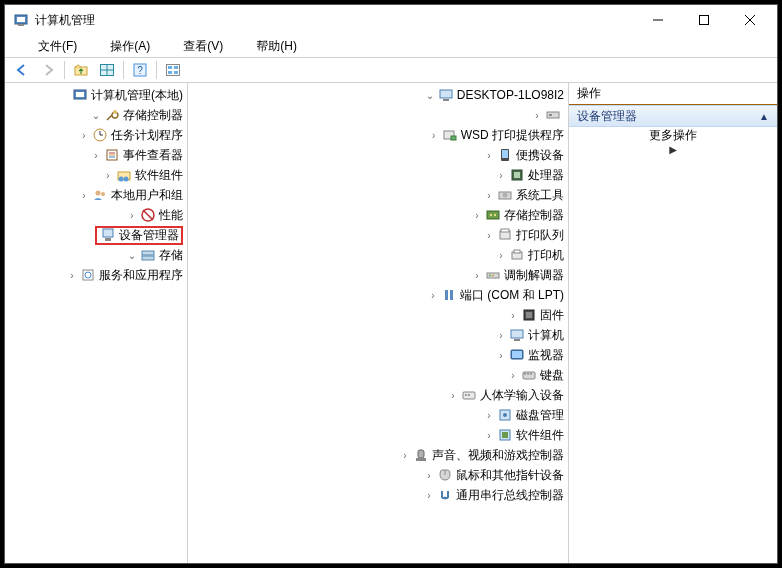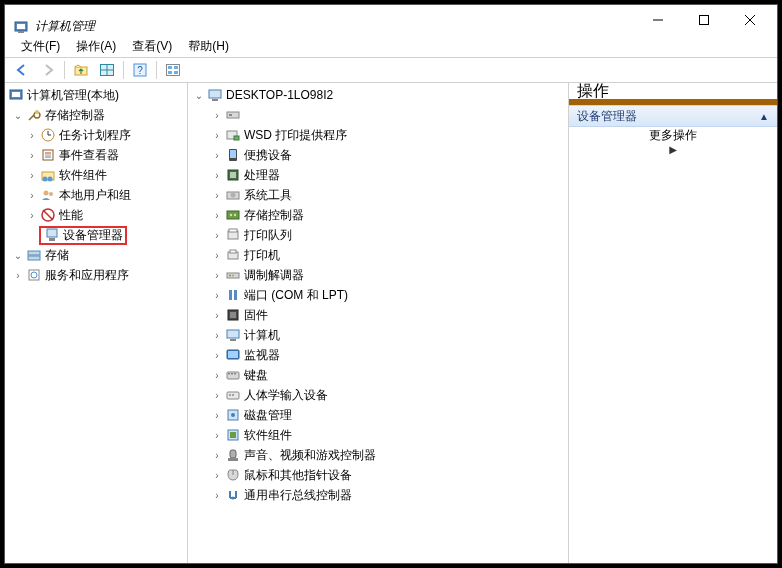--- a/index.html
+++ b/index.html
@@ -1,39 +1,39 @@
 <!DOCTYPE html>
 <html><head>
 <meta charset="utf-8">
 <style>
   * { box-sizing: border-box; margin: 0; padding: 0; }
   body { font-family: "Microsoft YaHei", "Segoe UI", sans-serif; font-size: 12px; background: #000; width: 782px; height: 568px; overflow: hidden; }
   .outer { background: #000; width: 782px; height: 568px; padding: 4px; }
   .window { background: #fff; width: 774px; height: 560px; display: flex; flex-direction: column; border: 1px solid #555; }
-  .titlebar { height: 30px; display: flex; align-items: flex-end; padding: 0 4px 0 8px; font-style: italic; }
+  .titlebar { height: 30px; display: flex; align-items: center; padding: 0 4px 0 8px; }
   .titlebar-icon { width: 16px; height: 16px; margin-right: 6px; }
   .titlebar-title { flex: 1; font-size: 12px; color: #000; }
   .win-btns { display: flex; }
   .win-btn { width: 46px; height: 30px; display: flex; align-items: center; justify-content: center; cursor: pointer; }
   .menubar { height: 22px; display: flex; align-items: center; padding: 0 8px; }
-  .menu-item { padding: 2px 8px; cursor: default; }
+  .menu-item { padding: 2px 8px; cursor: default; margin-left: 17px; }
   .toolbar { height: 26px; display: flex; align-items: center; border-top: 1px solid #d0d0d0; border-bottom: 1px solid #d0d0d0; padding: 0 4px; gap: 0; }
   .tool-btn { width: 24px; height: 22px; display: flex; align-items: center; justify-content: center; border: 1px solid transparent; cursor: pointer; margin: 0 1px; }
   .tool-sep { width: 1px; height: 18px; background: #d0d0d0; margin: 0 3px; }
   .content { flex: 1; display: flex; min-height: 0; }
   .left-panel { width: 183px; border-right: 1px solid #d0d0d0; overflow-y: auto; padding: 2px 0; }
   .mid-panel { flex: 1; border-right: 1px solid #d0d0d0; overflow-y: auto; padding: 2px 0; }
   .right-panel { width: 208px; overflow-y: auto; }
-  .tree-row { display: flex; align-items: center; height: 20px; padding-right: 4px; cursor: default; white-space: nowrap; }
+  .tree-row { display: flex; align-items: center; height: 20px; padding-right: 4px; cursor: default; white-space: nowrap; justify-content: flex-end; }
   .tree-indent { display: inline-block; }
   .tree-toggle { width: 14px; height: 14px; display: inline-flex; align-items: center; justify-content: center; cursor: pointer; color: #6b6b6b; font-size: 10px; }
   .tree-icon { width: 16px; height: 16px; margin: 0 3px 0 1px; display: inline-flex; align-items: center; justify-content: center; }
   .tree-label { }
   .selected-box { border: 2px solid #e03030; padding: 0 2px; display: inline-flex; align-items: center; height: 19px; }
-  .right-header { height: 22px; background: #fff; border-bottom: 6px solid #a16207; display: flex; align-items: center; padding: 0 8px; font-size: 16px; }
+  .right-header { height: 22px; background: #fff; border-bottom: 1px solid #a16207; display: flex; align-items: center; padding: 0 8px; font-size: 12px; }
   .right-band { height: 22px; background: linear-gradient(#eef4fb,#d7e6f8); border-top: 1px solid #c2d6ef; border-bottom: 1px solid #c2d6ef; display: flex; align-items: center; padding: 0 8px; justify-content: space-between; color: #1f3b73; cursor: pointer; }
   .right-band .arrow { font-size: 10px; color: #1f3b73; }
   .right-item { height: 22px; display: flex; align-items: center; padding: 0 16px; justify-content: space-between; cursor: pointer; flex-direction: column; }
   .right-item .arrow { font-size: 10px; color: #333; }
   svg { display: block; }
 </style>
 </head>
 <body>
 
 <div class="outer">

